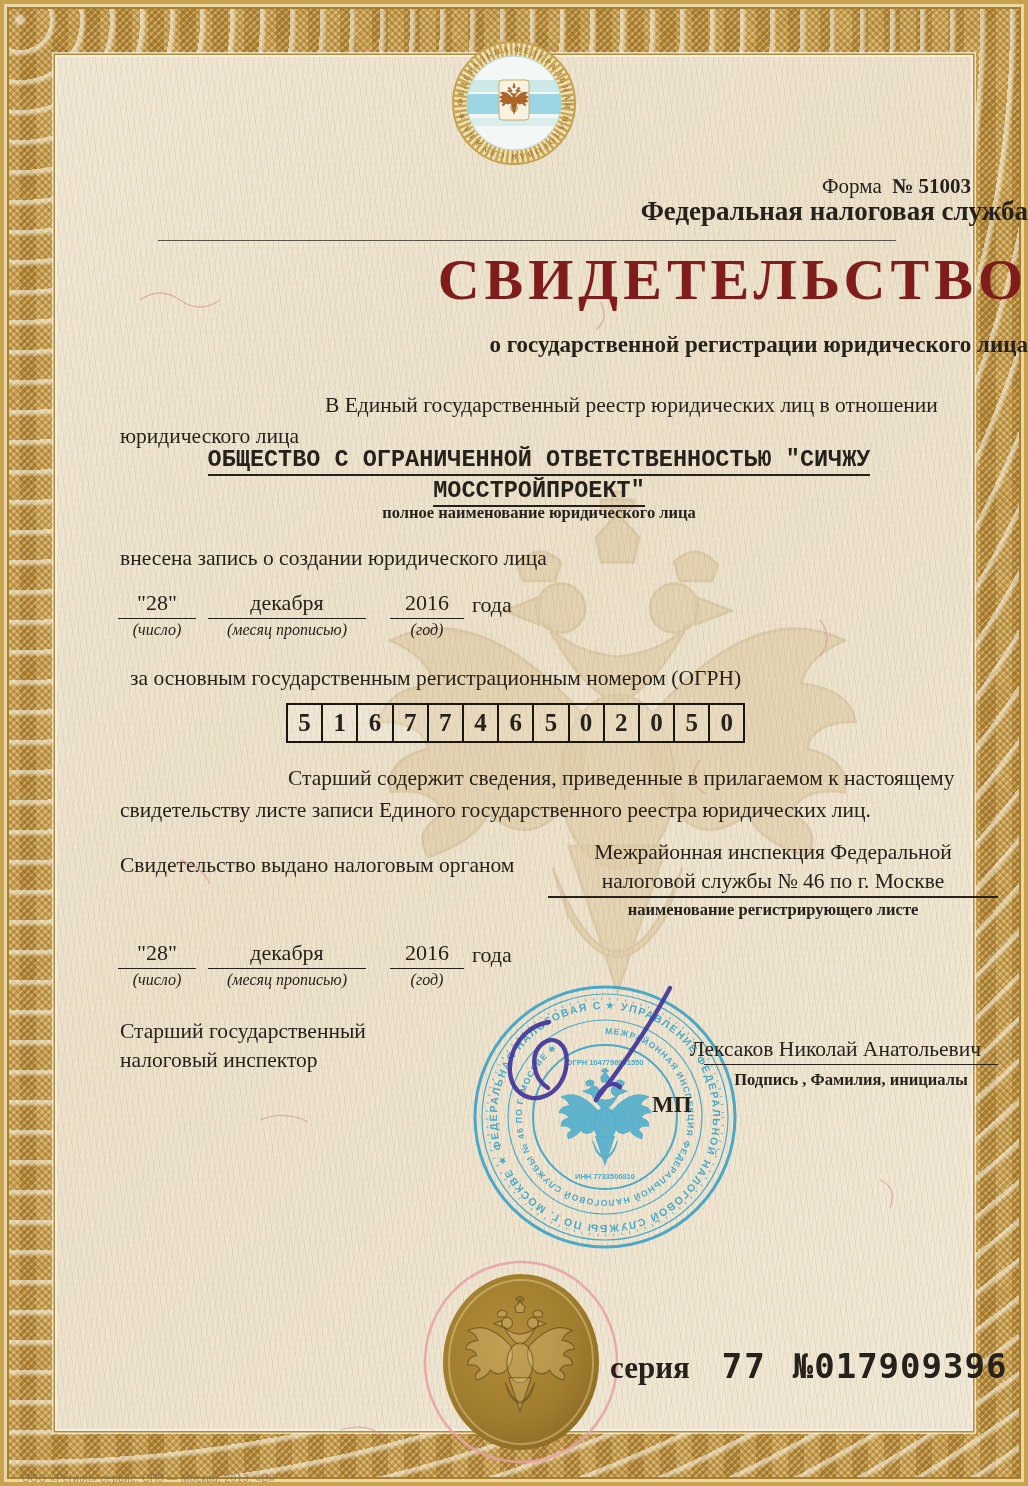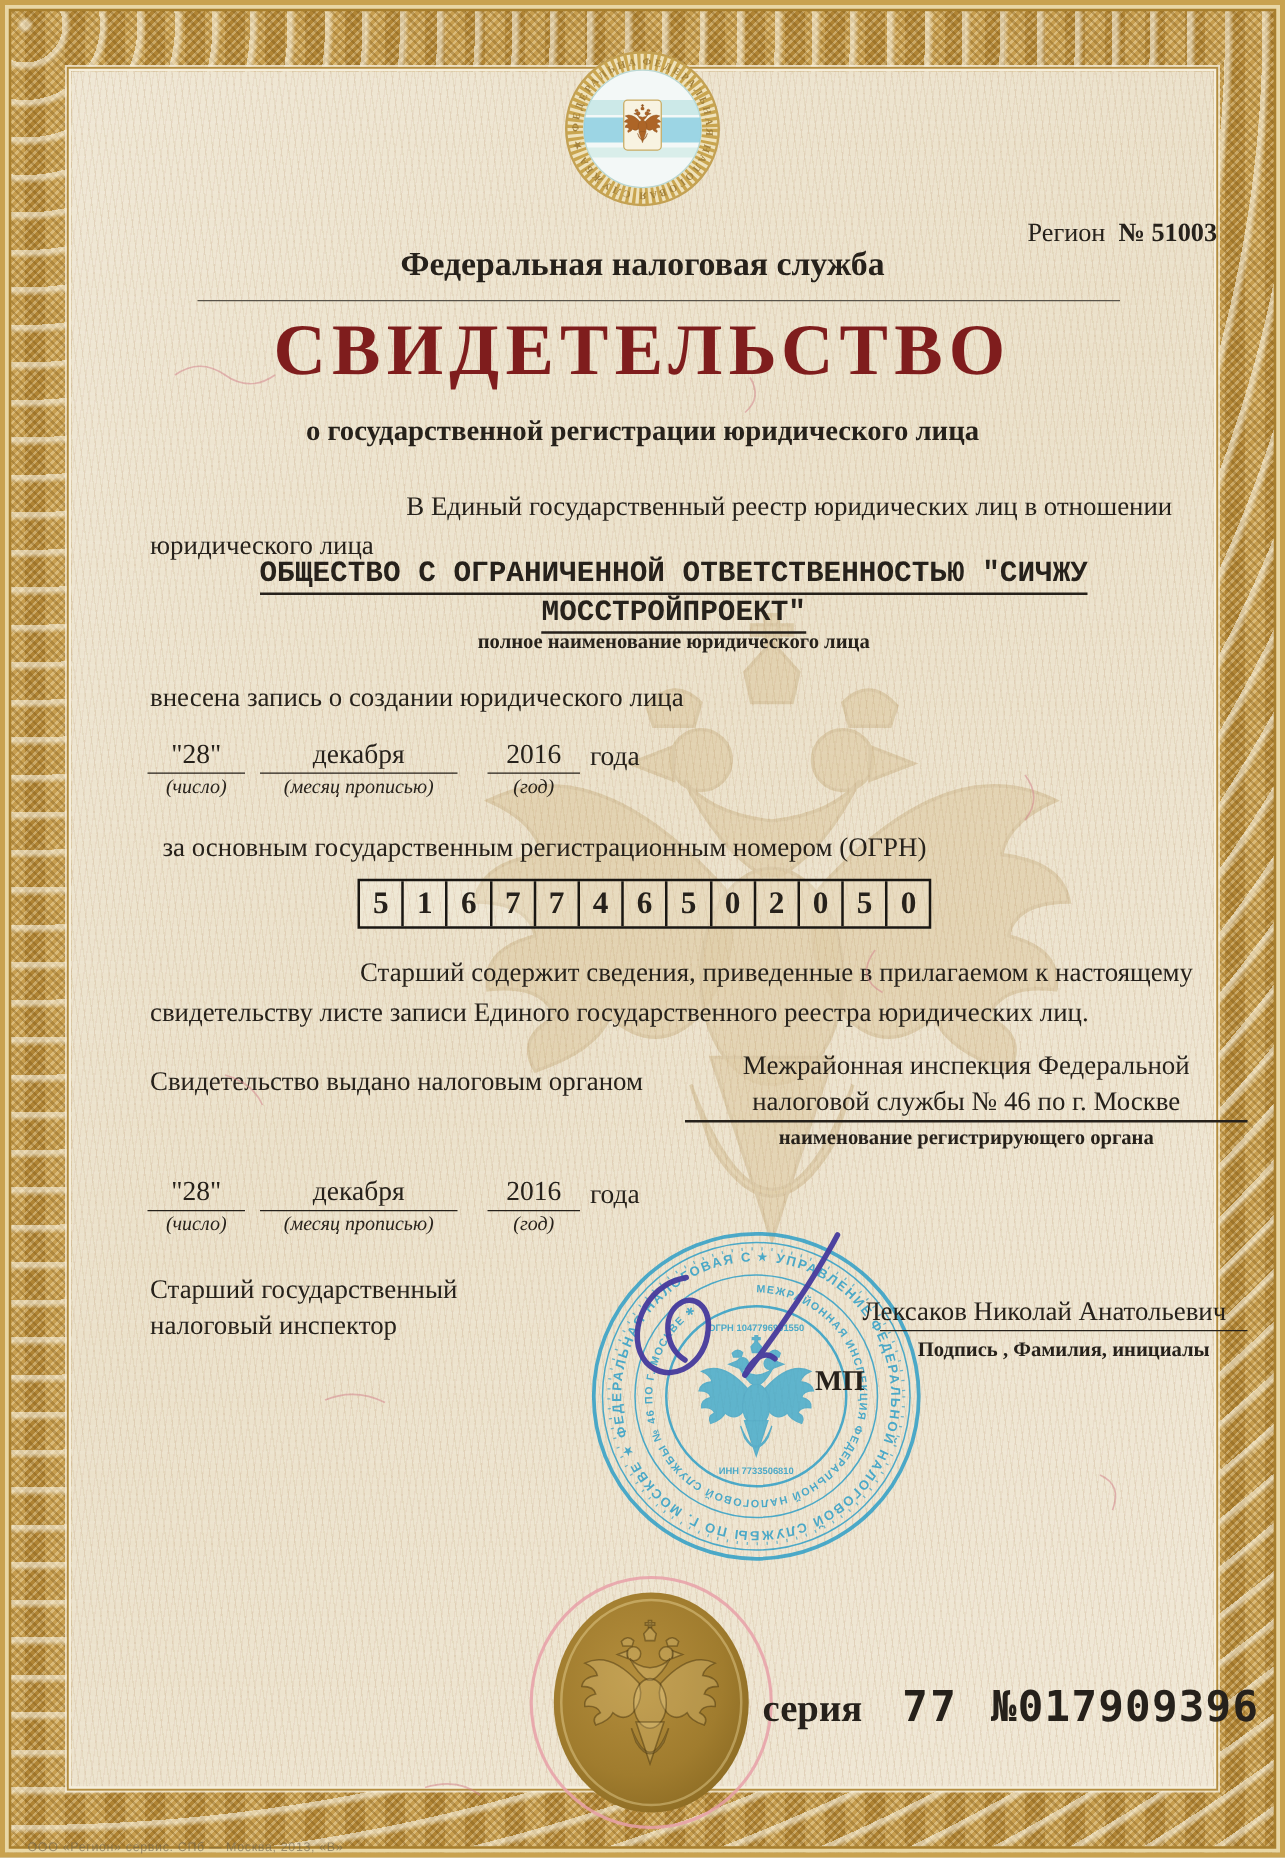--- a/index.html
+++ b/index.html
@@ -23,21 +23,21 @@
     position:absolute;inset:57px;
     background:
       repeating-linear-gradient(98deg, rgba(189,132,112,0.10) 0 1px, rgba(0,0,0,0) 1px 5px),
       repeating-linear-gradient(82deg, rgba(168,140,84,0.12) 0 1px, rgba(0,0,0,0) 1px 6px),
       repeating-linear-gradient(0deg, rgba(255,255,255,0.06) 0 2px, rgba(0,0,0,0) 2px 7px),
       linear-gradient(135deg,#efe7d4,#ebe1ca 45%,#f0e8d6);
     box-shadow:0 0 0 2px #f6efdd, 0 0 0 3.5px #b38d3f, 0 0 0 5px rgba(246,239,221,.8);
   }
   .abs{position:absolute;}
   .center{text-align:center;}
-  .bold{font-weight:bold;}
+  .bold{font-weight:bold;text-align:right;}
   .body-text{font-size:21.5px;line-height:31px;}
   .caption{font-size:16.5px;font-weight:bold;}
   .rule{border-top:1px solid #5a544a;height:0;}
   .thickline{border-top:2px solid #26211b;height:0;}
   
   .date-field{position:absolute;text-align:center;font-size:22px;}
   .date-field .val{display:block;padding-bottom:2px;border-bottom:1.6px solid #26211b;}
   .date-field .lbl{display:block;font-size:16px;font-style:italic;padding-top:2px;}
   .year-suffix{position:absolute;font-size:22px;}
   
@@ -99,21 +99,21 @@
     </g>
     <rect x="48" y="40" width="30" height="40" rx="3" fill="#f8f3e1" stroke="#c9ab62" stroke-width="1"></rect>
     <use href="#eagle" transform="translate(63,60) scale(0.165) translate(-100,-110)" fill="#ad6527" stroke="#8a4f1e" stroke-width="2"></use>
     <path id="embRing" d="M63 12 a51 51 0 1 1 -0.1 0" fill="none"></path>
     <text font-size="8.2" fill="#a3813a" letter-spacing="2.2" font-weight="bold" font-family="Liberation Serif, DejaVu Serif, serif">
       <textPath href="#embRing">ФЕДЕРАЛЬНАЯ НАЛОГОВАЯ СЛУЖБА ★ ФЕДЕРАЛЬНАЯ НАЛОГОВАЯ СЛУЖБА ★</textPath>
     </text>
   </svg>
 
   <div class="abs" style="left:822px;top:174px;font-size:21px">
-    <span>Регион</span>&nbsp;
+    <span>Форма</span>&nbsp;
     <span class="bold">№ 51003</span>
   </div>
 
   <div class="abs center bold" style="left:0;right:0;top:196px;font-size:27px">Федеральная налоговая служба</div>
   <div class="abs rule" style="left:158px;width:738px;top:240px"></div>
 
   <div class="abs center bold" style="left:0;right:0;top:246px;font-size:58px;letter-spacing:5px;color:#7f1d1d">СВИДЕТЕЛЬСТВО</div>
 
   <div class="abs center bold" style="left:0;right:0;top:332px;font-size:23px">о государственной регистрации юридического лица</div>
 
@@ -166,21 +166,21 @@
     <div style="padding-left:168px">Старший содержит сведения, приведенные в прилагаемом к настоящему</div>
     <div>свидетельству листе записи Единого государственного реестра юридических лиц.</div>
   </div>
 
   <div class="abs body-text" style="left:120px;top:850px">Свидетельство выдано налоговым органом</div>
   <div class="abs center body-text" style="left:548px;width:450px;top:838px;line-height:29px">
     <div>Межрайонная инспекция Федеральной</div>
     <div>налоговой службы № 46 по г. Москве</div>
   </div>
   <div class="abs thickline" style="left:548px;width:450px;top:896px"></div>
-  <div class="abs center caption" style="left:548px;width:450px;top:900px">наименование регистрирующего органа</div>
+  <div class="abs center caption" style="left:548px;width:450px;top:900px">наименование регистрирующего листе</div>
 
   <div class="date-field" style="left:118px;top:940px;width:78px">
     <span class="val">"28"</span>
     <span class="lbl">(число)</span>
   </div>
   <div class="date-field" style="left:208px;top:940px;width:158px">
     <span class="val">декабря</span>
     <span class="lbl">(месяц прописью)</span>
   </div>
   <div class="date-field" style="left:390px;top:940px;width:74px">

